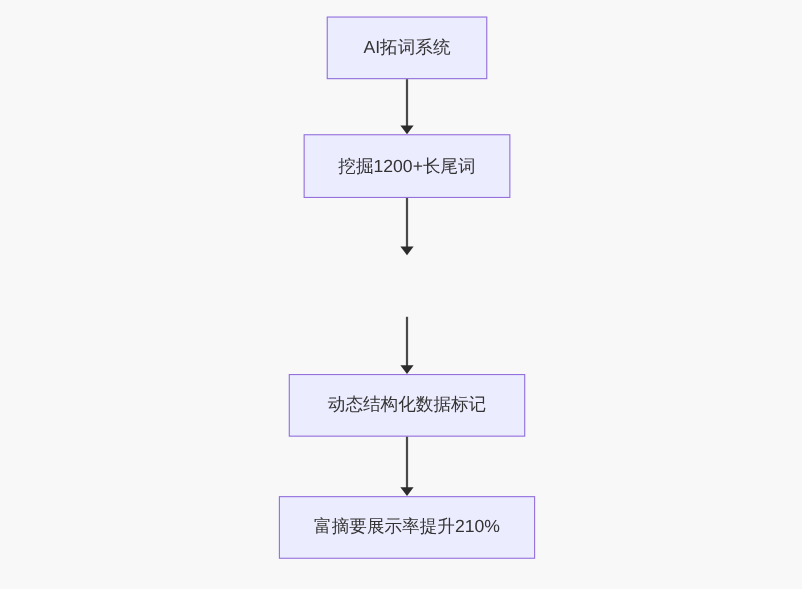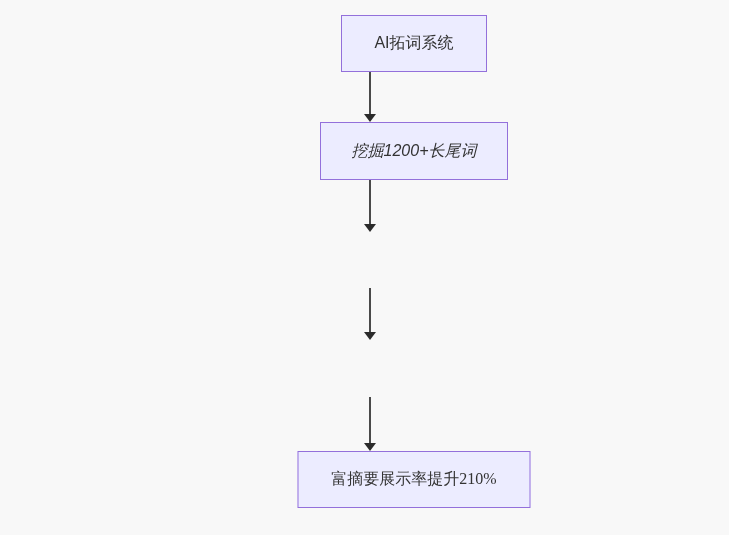--- a/index.html
+++ b/index.html
@@ -25,21 +25,20 @@
     box-sizing: border-box;
     background: #ECECFF;
     border: 1.5px solid #9370DB;
     color: #333333;
     font-size: 16px;
     display: flex;
     align-items: center;
     justify-content: center;
     text-align: right;
     white-space: nowrap;
-    margin-left: 44px;
   }
   .arrow {
     position: absolute;
     left: 370px;
     transform: translateX(-50%);
     width: 14px;
   }
   .arrow-line {
     position: absolute;
     left: 50%;
@@ -55,24 +54,24 @@
     transform: translateX(-50%);
     bottom: 0;
     width: 0;
     height: 0;
     border-left: 6px solid transparent;
     border-right: 6px solid transparent;
     border-top: 8px solid #2b2b2b;
   }
   
   #node-0 { top: 15px;  width: 146px; height: 57px; }
-  #node-1 { top: 122px; width: 188px; height: 58px; font-style: italic; }
+  #node-1 { top: 122px; width: 188px; height: 58px; }
   #node-2 { top: 232px; width: 220px; height: 56px; }
   #node-3 { top: 340px; width: 215px; height: 57px; }
-  #node-4 { top: 451px; width: 233px; height: 57px; font-family: Liberation Serif, serif; }
+  #node-4 { top: 451px; width: 233px; height: 57px; }
   
   #arrow-0 { top: 72px;  height: 50px; }
   #arrow-1 { top: 180px; height: 52px; }
   #arrow-2 { top: 288px; height: 52px; }
   #arrow-3 { top: 397px; height: 54px; }
 </style>
 </head>
 <body>
 
 <div class="canvas">
@@ -94,20 +93,23 @@
     <div class="arrow-line"></div>
     <div class="arrow-head"></div>
   </div>
 
 
   <div class="arrow" id="arrow-2">
     <div class="arrow-line"></div>
     <div class="arrow-head"></div>
   </div>
 
+  <div class="node" id="node-3">
+    <span>动态结构化数据标记</span>
+  </div>
 
   <div class="arrow" id="arrow-3">
     <div class="arrow-line"></div>
     <div class="arrow-head"></div>
   </div>
 
   <div class="node" id="node-4">
     <span>富摘要展示率提升210%</span>
   </div>
 

